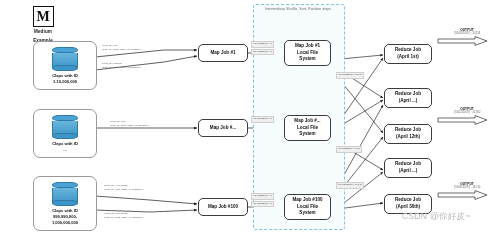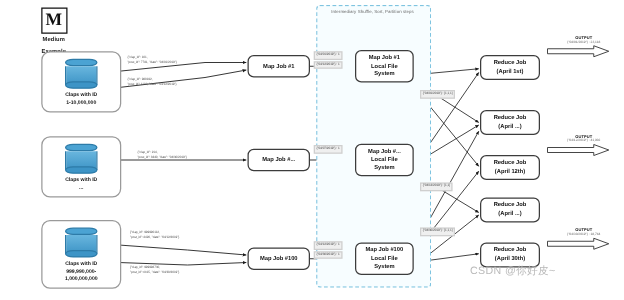--- a/index.html
+++ b/index.html
@@ -53,21 +53,21 @@
           letter-spacing:-.05px;}
 
   
   .outlabel{font-size:3.2px;font-weight:bold;color:#111;text-align:center;
             letter-spacing:.1px;}
   .outsub{font-size:2.6px;color:#666;text-align:center;line-height:1.4;
           white-space:nowrap;}
   .fatarrow svg{display:block;}
 
   
-  #wm{font-size:8.5px;color:#b9b9b9;letter-spacing:.3px;}
+  #wm{font-size:8.5px;color:#b9b9b9;letter-spacing:.3px;margin-left:26px;}
 
   #edges{position:absolute;left:0;top:0;width:499px;height:232px;
          pointer-events:none;}
 </style>
 </head>
 <body>
 
 <div id="stage">
 
   <svg id="edges" viewBox="0 0 499 232">

